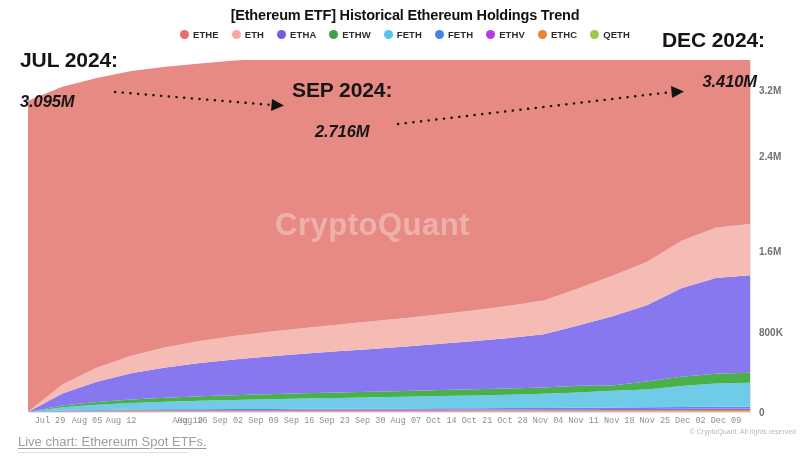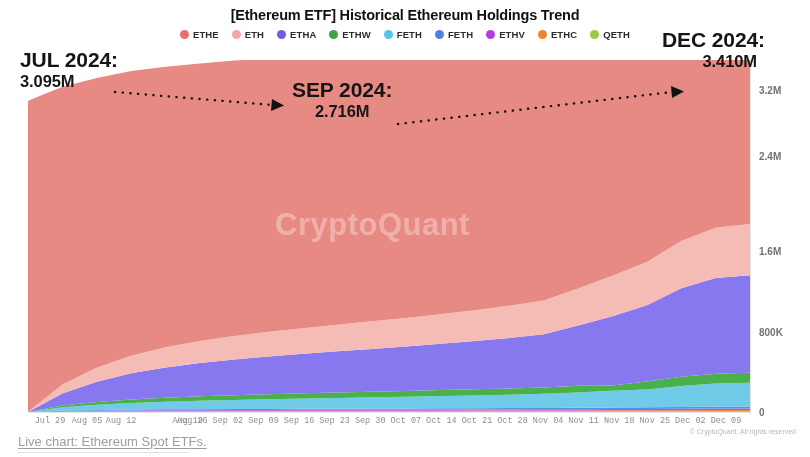--- a/index.html
+++ b/index.html
@@ -71,21 +71,21 @@
   .x-tick {
     position:absolute; top:2px;
     font-size:8.5px; color:#8b8e94;
     transform:translateX(-50%);
     white-space:nowrap;
   }
 
   
   .anno { position:absolute; font-weight:bold; color:#151515; }
   .anno .anno-line1 { font-size:21px; letter-spacing:-0.1px; }
-  .anno .anno-line2 { font-size:16.5px; letter-spacing:-0.1px; margin-top:0; }
+  .anno .anno-line2 { font-size:16.5px; letter-spacing:-0.1px; margin-top:20px;font-style:italic; }
   #anno-jul { left:20px; top:48px; }
   #anno-sep { left:292px; top:78px; text-align:right; }
   #anno-dec { left:662px; top:28px; }
   #anno-dec .anno-line2 { text-align:right; padding-right:8px; }
   #anno-sep .anno-line2 { text-align:center; }
 
   .arrow-layer {
     position:absolute; inset:0; pointer-events:none;
   }
 
@@ -181,21 +181,21 @@
       <div class="x-tick" style="left: 22px;">Jul 29</div>
       <div class="x-tick" style="left: 59px;">Aug 05</div>
       <div class="x-tick" style="left: 93.1579px;">Aug 12</div>
       <div class="x-tick" style="left: 128.737px; margin-left: 31px;">Aug 19</div>
       <div class="x-tick" style="left: 164.316px;">Aug 26</div>
       <div class="x-tick" style="left: 199.895px;">Sep 02</div>
       <div class="x-tick" style="left: 235.474px;">Sep 09</div>
       <div class="x-tick" style="left: 271.053px;">Sep 16</div>
       <div class="x-tick" style="left: 306.632px;">Sep 23</div>
       <div class="x-tick" style="left: 342.211px;">Sep 30</div>
-      <div class="x-tick" style="left: 377.789px;">Oct 07</div>
+      <div class="x-tick" style="left: 377.789px;">Aug 07</div>
       <div class="x-tick" style="left: 413.368px;">Oct 14</div>
       <div class="x-tick" style="left: 448.947px;">Oct 21</div>
       <div class="x-tick" style="left: 484.526px;">Oct 28</div>
       <div class="x-tick" style="left: 520.105px;">Nov 04</div>
       <div class="x-tick" style="left: 555.684px;">Nov 11</div>
       <div class="x-tick" style="left: 591.263px;">Nov 18</div>
       <div class="x-tick" style="left: 626.842px;">Nov 25</div>
       <div class="x-tick" style="left: 662.421px;">Dec 02</div>
       <div class="x-tick" style="left: 698px;">Dec 09</div>
     </div>

